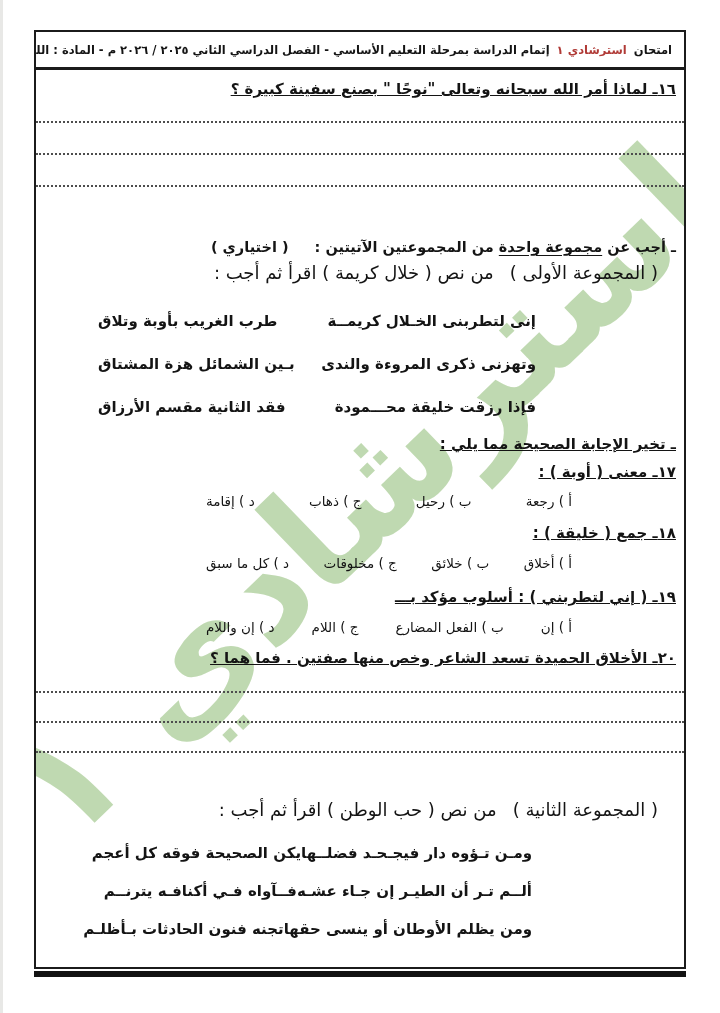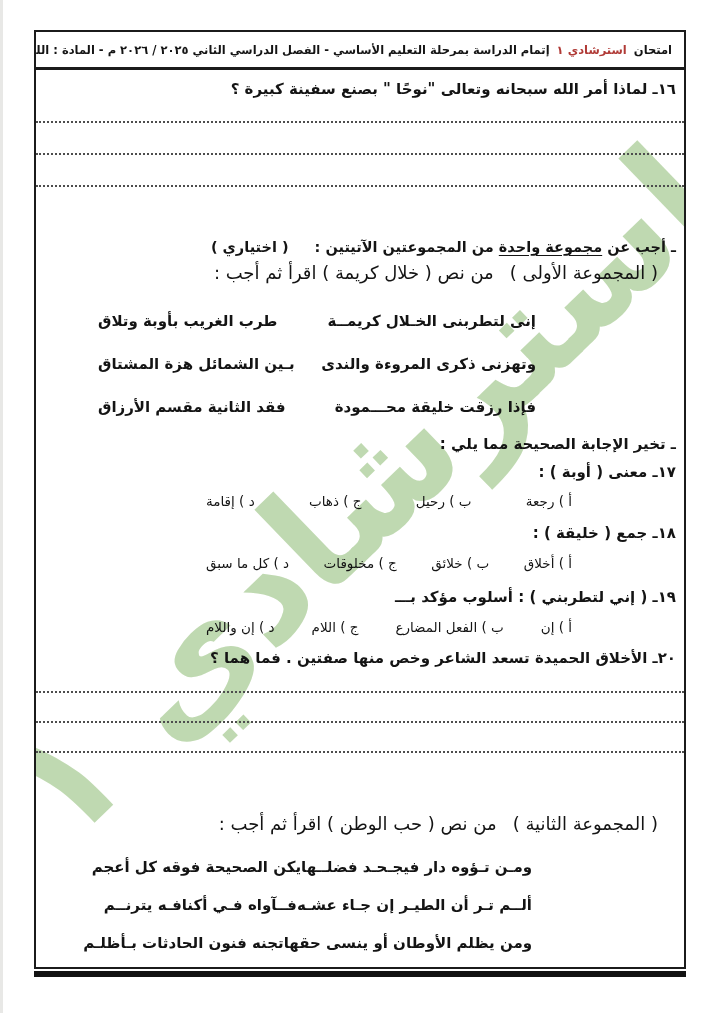--- a/index.html
+++ b/index.html
@@ -23,38 +23,38 @@
   .content{position:relative;z-index:1;}
   
   .hdr{
     height:35px;border-bottom:3px solid #1b1b1b;
     display:flex;justify-content:space-between;align-items:center;
     padding:0 12px;font-weight:bold;
   }
   .hdr-title{font-size:11.5px;white-space:nowrap;}
   .hl-red{color:#b03a36;margin:0 3px;}
   
-  .q{font-weight:bold;font-size:15px;line-height:23px;padding:0 8px;white-space:nowrap;}
+  .q{font-weight:bold;font-size:15px;line-height:23px;padding:0 8px;white-space:nowrap;text-decoration:underline;}
   .q16{margin-top:7px;line-height:24px;}
   
   .dl{border-bottom:2px dotted #4d4d4d;}
   .dl-a1{height:20px;}
   .dl-a2{height:30px;}
   .dl-b1{height:21px;}
   .dl-b2{height:28px;}
   
   .ajeb{
     margin-top:47px;display:flex;gap:26px;align-items:flex-end;
     font-weight:bold;font-size:14.5px;line-height:26px;padding:0 8px;white-space:nowrap;
   }
   .u{text-decoration:underline;text-underline-offset:3px;}
   
   .gtitle{font-size:18px;line-height:25px;padding-right:26px;white-space:nowrap;}
   .gtitle .gn{margin-left:16px;}
-  .gtitle2{margin-top:58px;}
+  .gtitle2{margin-top:44px;}
   
   .poem{margin-top:14px;}
   .poem2{margin-top:12px;}
   .verse{
     display:flex;justify-content:space-between;align-items:center;
     height:43px;padding:0 148px 0 62px;
     font-weight:bold;font-size:15px;white-space:nowrap;
   }
   .poem2 .verse{height:38px;padding:0 152px 0 100px;}
   

